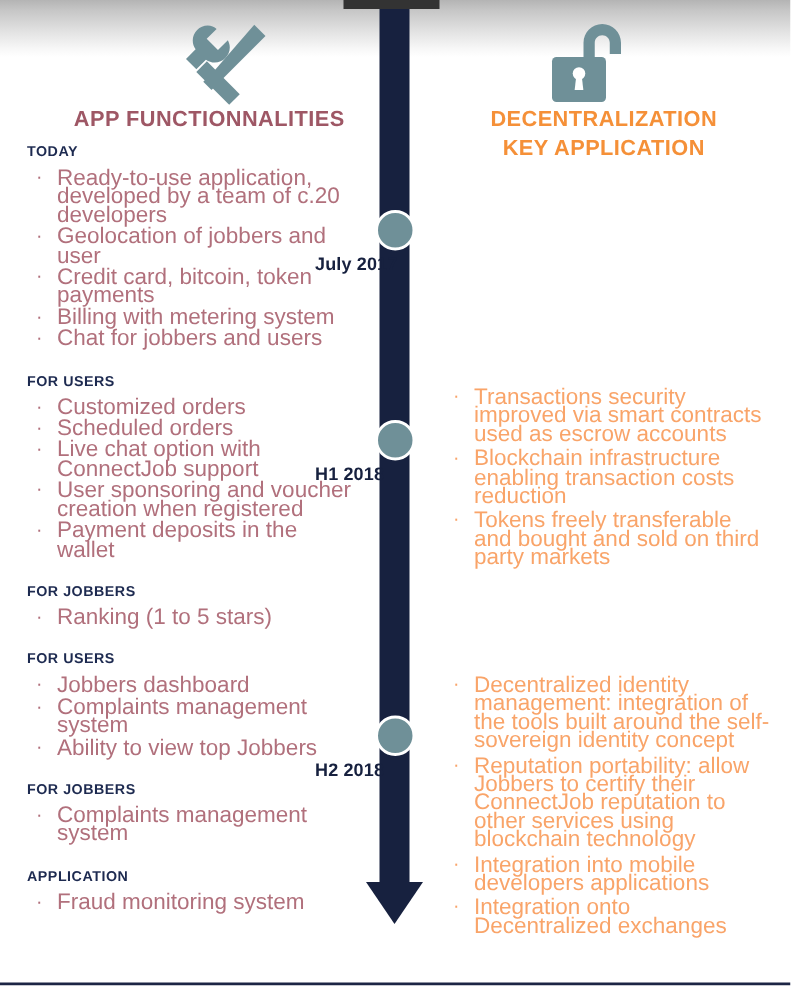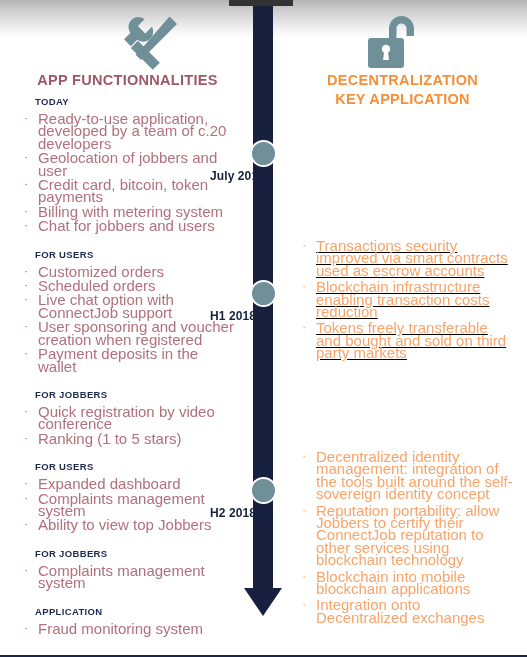--- a/index.html
+++ b/index.html
@@ -92,49 +92,49 @@
   }
   .col-title {
     position: absolute;
     text-align: center;
     font-size: 14.5px;
     font-weight: 600;
     letter-spacing: 0.3px;
     line-height: 19px;
   }
   .title-left {
-    left: 20px; top: 71px; width: 215px;
+    left: 32px; top: 71px; width: 215px;
     color: #9e5765;
   }
   .title-right {
     left: 290px; top: 71px; width: 225px;
     color: #f59038;
   }
 
   
   .col-left {
     position: absolute;
     left: 18px;
     top: 96px;
     width: 218px;
   }
   .col-right {
     position: absolute;
     left: 296px;
     width: 220px;
   }
-  .col-right.block-1 { top: 240px; text-decoration: underline; }
+  .col-right.block-1 { top: 259px; }
   .col-right.block-2 { top: 451px; }
 
   .sect-head {
     font-size: 9.5px;
     font-weight: bold;
     color: #1d2a50;
     letter-spacing: 0.35px;
-    margin: 0 0 6px 17px;
+    margin: 0 0 6px 0;
   }
   .sect-gap { height: 14px; }
 
   ul.bullets {
     list-style: none;
     margin: 0 0 0 0;
     padding: 0;
   }
   ul.bullets li {
     position: relative;
@@ -233,27 +233,26 @@
     <ul class="bullets">
       <li>Customized orders</li>
       <li>Scheduled orders</li>
       <li>Live chat option with ConnectJob support</li>
       <li>User sponsoring and voucher creation when registered</li>
       <li>Payment deposits in the wallet</li>
     </ul>
     <div class="sect-gap"></div>
     <div class="sect-head">FOR JOBBERS</div>
     <ul class="bullets">
-      <li>Quick registration by video conference</li>
       <li>Ranking (1 to 5 stars)</li>
     </ul>
     <div class="sect-gap"></div>
     <div class="sect-head">FOR USERS</div>
     <ul class="bullets">
-      <li>Expanded dashboard</li>
+      <li>Jobbers dashboard</li>
       <li>Complaints management system</li>
       <li>Ability to view top Jobbers</li>
     </ul>
     <div class="sect-gap"></div>
     <div class="sect-head">FOR JOBBERS</div>
     <ul class="bullets">
       <li>Complaints management system</li>
     </ul>
     <div class="sect-gap"></div>
     <div class="sect-head">APPLICATION</div>
@@ -266,18 +265,18 @@
     <ul class="bullets">
       <li>Transactions security improved via smart contracts used as escrow accounts</li>
       <li>Blockchain infrastructure enabling transaction costs reduction</li>
       <li>Tokens freely transferable and bought and sold on third party markets</li>
     </ul>
   </div>
 <div class="col-right block-2" id="right-block-1">
     <ul class="bullets">
       <li>Decentralized identity management: integration of the tools built around the self-sovereign identity concept</li>
       <li>Reputation portability: allow Jobbers to certify their ConnectJob reputation to other services using blockchain technology</li>
-      <li>Blockchain into mobile blockchain applications</li>
+      <li>Integration into mobile developers applications</li>
       <li>Integration onto Decentralized exchanges</li>
     </ul>
   </div>
 
 <div class="bottom-rule"></div>
 
 </body></html>

